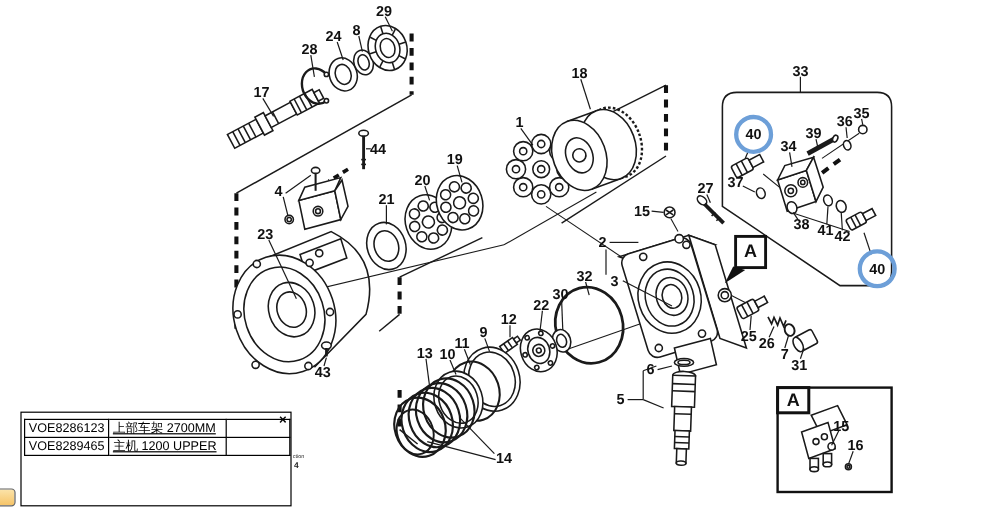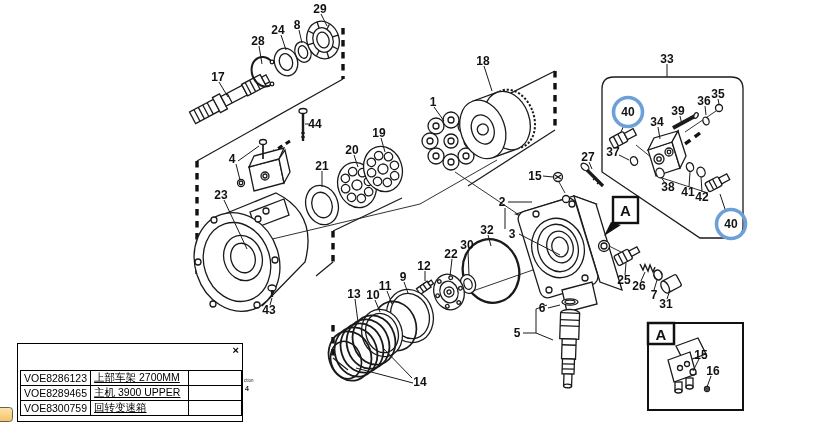--- a/index.html
+++ b/index.html
@@ -15,21 +15,21 @@
   .teeth{stroke:#1a1a1a;fill:none;stroke-width:2;stroke-dasharray:2.2 1.8;}
   .ldr{stroke:#1a1a1a;stroke-width:1;fill:none;}
   .plbl{font:bold 12px "Liberation Sans",sans-serif;fill:#111;text-anchor:middle;dominant-baseline:central;}
   .amark{font:bold 15px "Liberation Sans",sans-serif;fill:#111;text-anchor:middle;dominant-baseline:central;}
   .hl{fill:none;stroke-width:3.6;}
   
   .pwin{position:absolute;left:17px;top:343px;width:226px;height:79px;background:#fff;
     border:1.5px solid #000;box-sizing:border-box;z-index:5;}
   .pwin .close{position:absolute;top:0px;right:3px;font:bold 11px "Liberation Sans",sans-serif;
     color:#000;cursor:pointer;line-height:13px;}
-  .ptable{position:absolute;left:2px;top:26px;border-collapse:collapse;}
+  .ptable{position:absolute;left:2px;top:5px;border-collapse:collapse;}
   .ptable td{border:1.2px solid #000;font:10.5px "Liberation Sans",sans-serif;color:#000;
     padding:0 3px;height:14px;white-space:nowrap;overflow:hidden;}
   .ptable td:nth-child(1){width:62px;}
   .ptable td:nth-child(2){width:92px;text-decoration:underline;}
   .ptable td:nth-child(3){width:52px;}
   .taskicon{position:absolute;left:-5px;top:407px;width:16px;height:13px;
     border:1.6px solid #616161;border-radius:3.5px;
     background:linear-gradient(180deg,#fbe3a9,#f6c468);z-index:6;}
   .frag{position:absolute;color:#222;z-index:1;}
   .frag1{left:244px;top:378px;font:4.5px "Liberation Sans",sans-serif;}
@@ -477,26 +477,21 @@
     <span class="close">×</span>
     <table class="ptable">
       <tbody id="rows">
           <tr>
             <td>VOE8286123</td>
             <td>上部车架 2700MM</td>
             <td></td>
           </tr>
           <tr>
             <td>VOE8289465</td>
-            <td>主机 3900 UPPER</td>
-            <td></td>
-          </tr>
-          <tr>
-            <td>VOE8300759</td>
-            <td>回转变速箱</td>
+            <td>主机 1200 UPPER</td>
             <td></td>
           </tr>
         </tbody>
     </table>
   </div>
 
   <div class="taskicon"></div>
 </div>
 
 </body></html>

